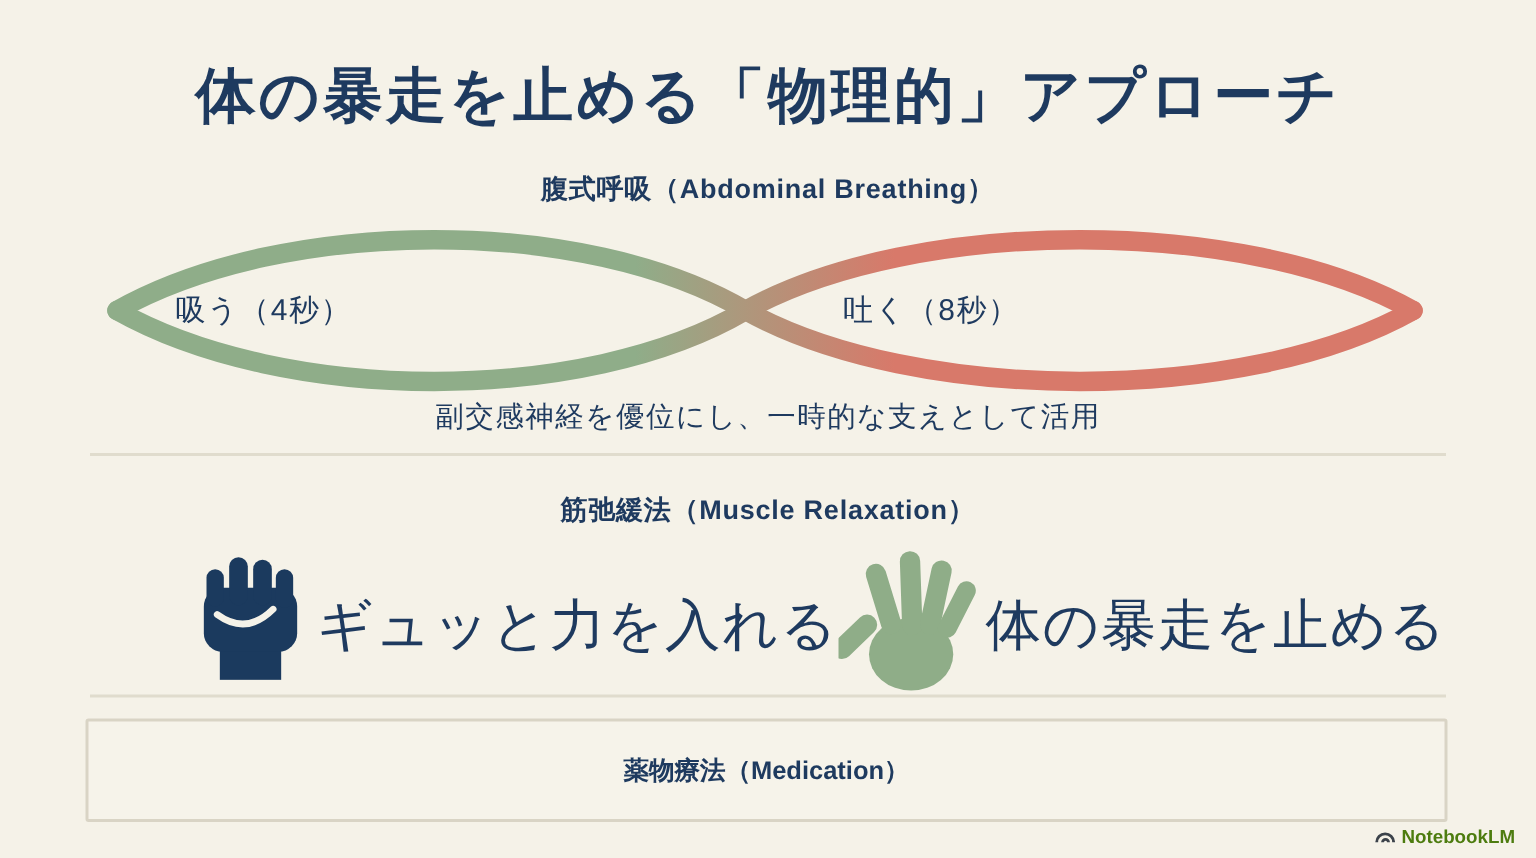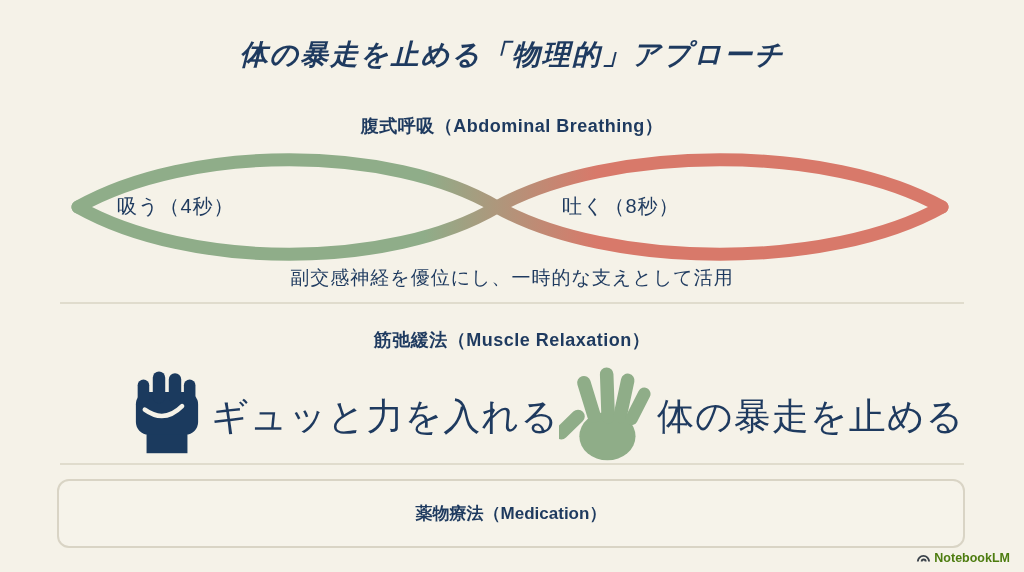--- a/index.html
+++ b/index.html
@@ -9,24 +9,23 @@
     background: #F5F2E8;
     font-family: "Liberation Sans", "DejaVu Sans", sans-serif;
     color: #1E3A5F;
     overflow: hidden;
   }
   .abs { position: absolute; }
   .center { left: 0; width: 1024px; text-align: center; }
 
   .title {
     top: 36px;
-    font-size: 28px;
+    font-size: 40px;
     font-weight: bold;
     letter-spacing: 2px;
-    font-style: italic;
   }
   .section-heading {
     font-size: 18px;
     font-weight: bold;
     letter-spacing: 0.5px;
   }
   .sec1-heading { top: 114px; }
   .sec2-heading { top: 328px; }
 
   .loop-svg { left: 60px; top: 140px; }
@@ -70,21 +69,21 @@
   .tense-label { left: 211px; }
   .relax-label { left: 657px; }
 
   .med-box {
     left: 57px;
     top: 479px;
     width: 908px;
     height: 69px;
     background: #F6F3EA;
     border: 2px solid #D9D4C5;
-    border-radius: 12px;
+    border-radius: 2px;
     display: flex;
     flex-direction: column;
     align-items: center;
     justify-content: center;
     gap: 3px;
   }
   .med-heading { font-size: 17px; font-weight: bold; }
   .med-desc { font-size: 16px; font-weight: 500; letter-spacing: 0.3px; }
 
   .footer-brand {

